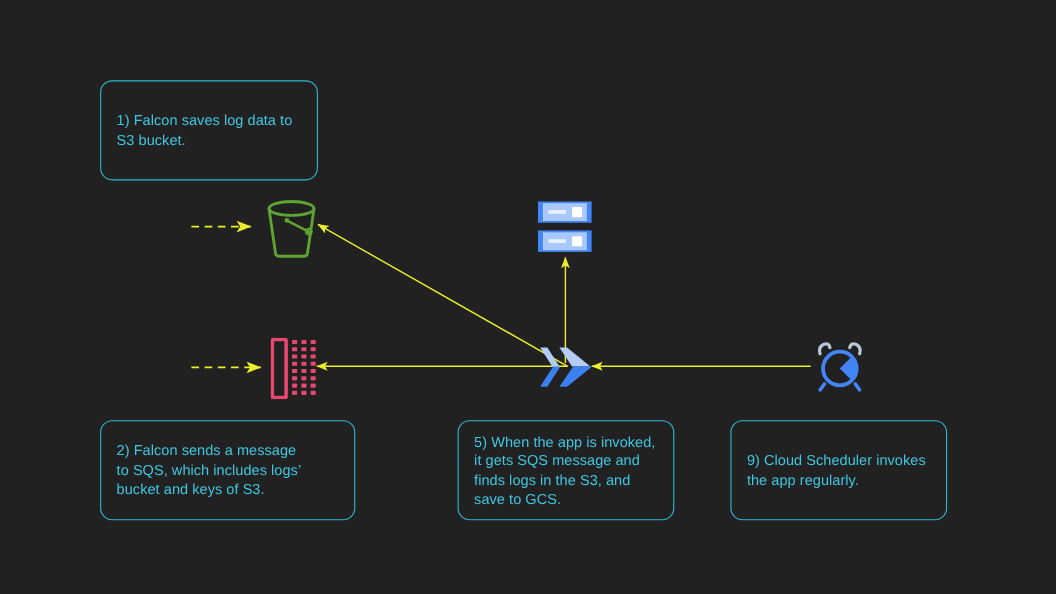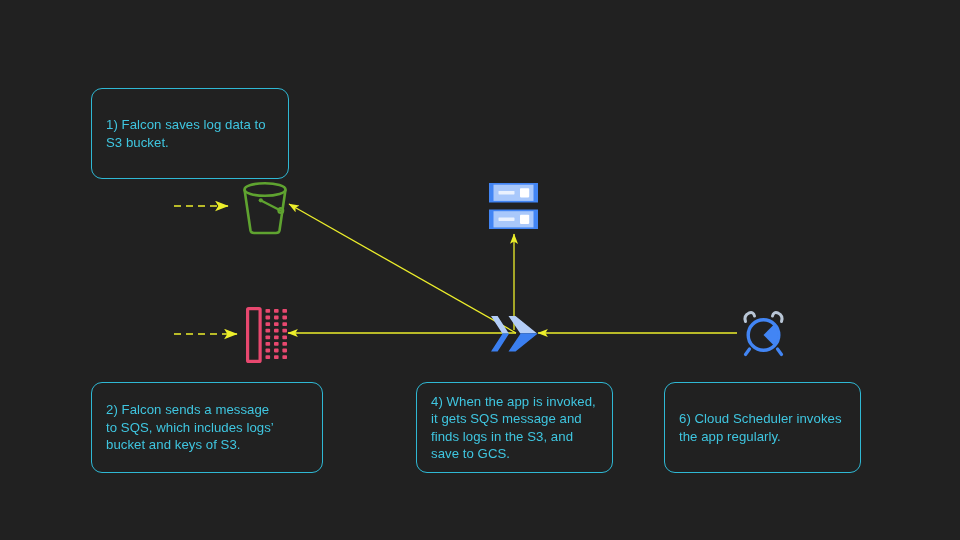--- a/index.html
+++ b/index.html
@@ -67,40 +67,40 @@
 
     <line x1="516" y1="333" x2="289" y2="204" stroke="#ecee2b" stroke-width="1.3" marker-end="url(#ah)"></line>
 
     <line x1="516" y1="333" x2="288" y2="333" stroke="#ecee2b" stroke-width="1.3" marker-end="url(#ah)"></line>
 
     <line x1="514" y1="330" x2="514" y2="234" stroke="#ecee2b" stroke-width="1.3" marker-end="url(#ah)"></line>
 
     <line x1="737" y1="333" x2="538" y2="333" stroke="#ecee2b" stroke-width="1.3" marker-end="url(#ah)"></line>
   </svg>
 
-  <div class="note" style="left:91px; top:88px; width:198px; height:91px;">
+  <div class="note" style="left:91px; top:73px; width:198px; height:91px;">
     <span class="note-text">1) Falcon saves log data to
 S3 bucket.</span>
   </div>
 
   <div class="note" style="left:91px; top:382px; width:232px; height:91px;">
     <span class="note-text">2) Falcon sends a message
 to SQS, which includes logs’
 bucket and keys of S3.</span>
   </div>
 
   <div class="note" style="left:416px; top:382px; width:197px; height:91px;">
-    <span class="note-text">4) When the app is invoked,
+    <span class="note-text">5) When the app is invoked,
 it gets SQS message and
 finds logs in the S3, and
 save to GCS.</span>
   </div>
 
   <div class="note" style="left:664px; top:382px; width:197px; height:91px;">
-    <span class="note-text">6) Cloud Scheduler invokes
+    <span class="note-text">9) Cloud Scheduler invokes
 the app regularly.</span>
   </div>
 
   <div class="node" style="left:240px; top:180px; width:50px; height:56px;">
     <svg width="50" height="56" viewBox="0 0 50 56" xmlns="http://www.w3.org/2000/svg">
 
       <path d="M4.5 9.5 L10.5 50.5 Q11 53 14 53 L36 53 Q39 53 39.5 50.5 L45.5 9.5" fill="none" stroke="#5fa330" stroke-width="2.6" stroke-linejoin="round"></path>
 
       <ellipse cx="25" cy="9.5" rx="20.5" ry="6.3" fill="none" stroke="#5fa330" stroke-width="2.6"></ellipse>
 

